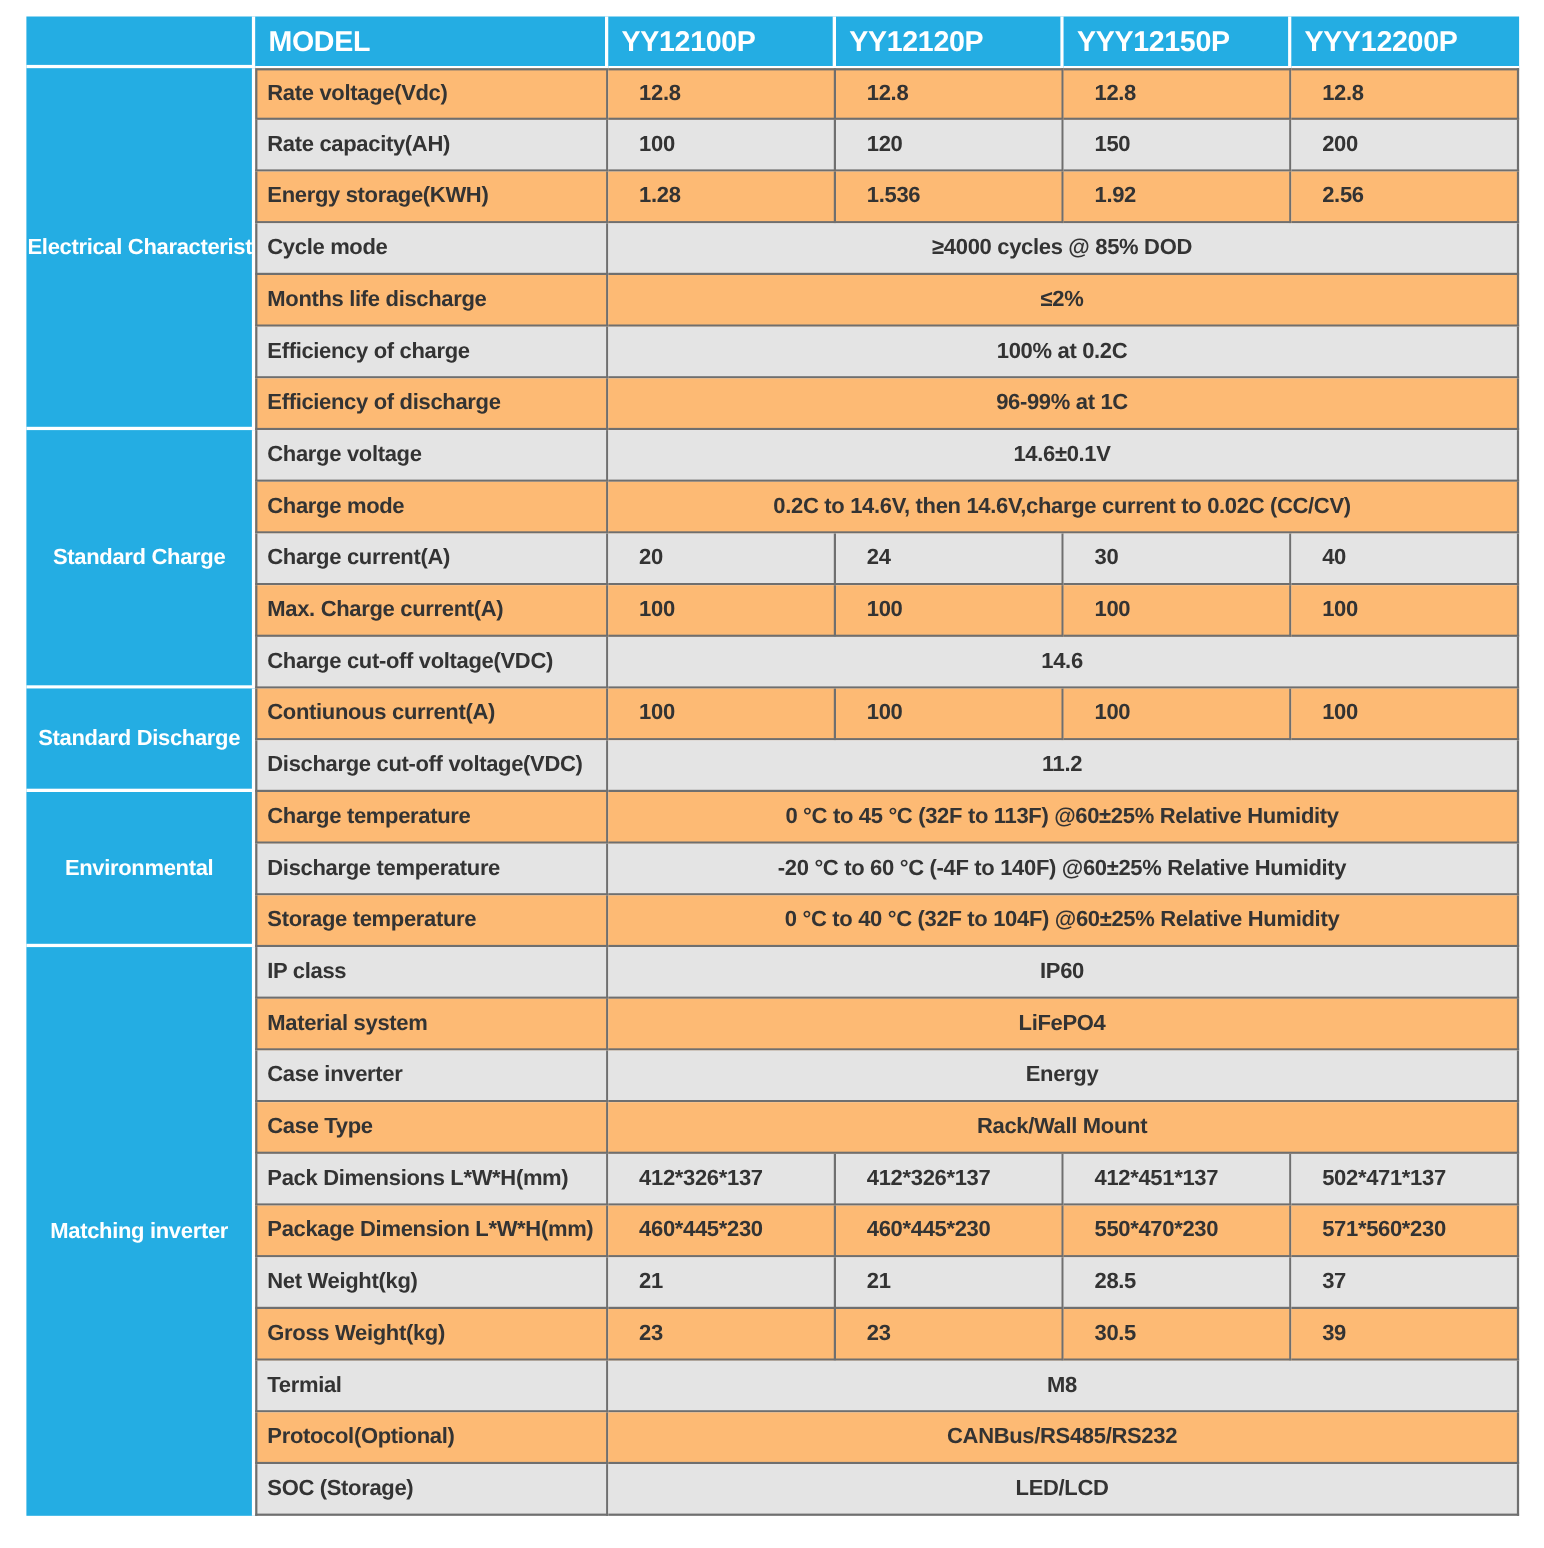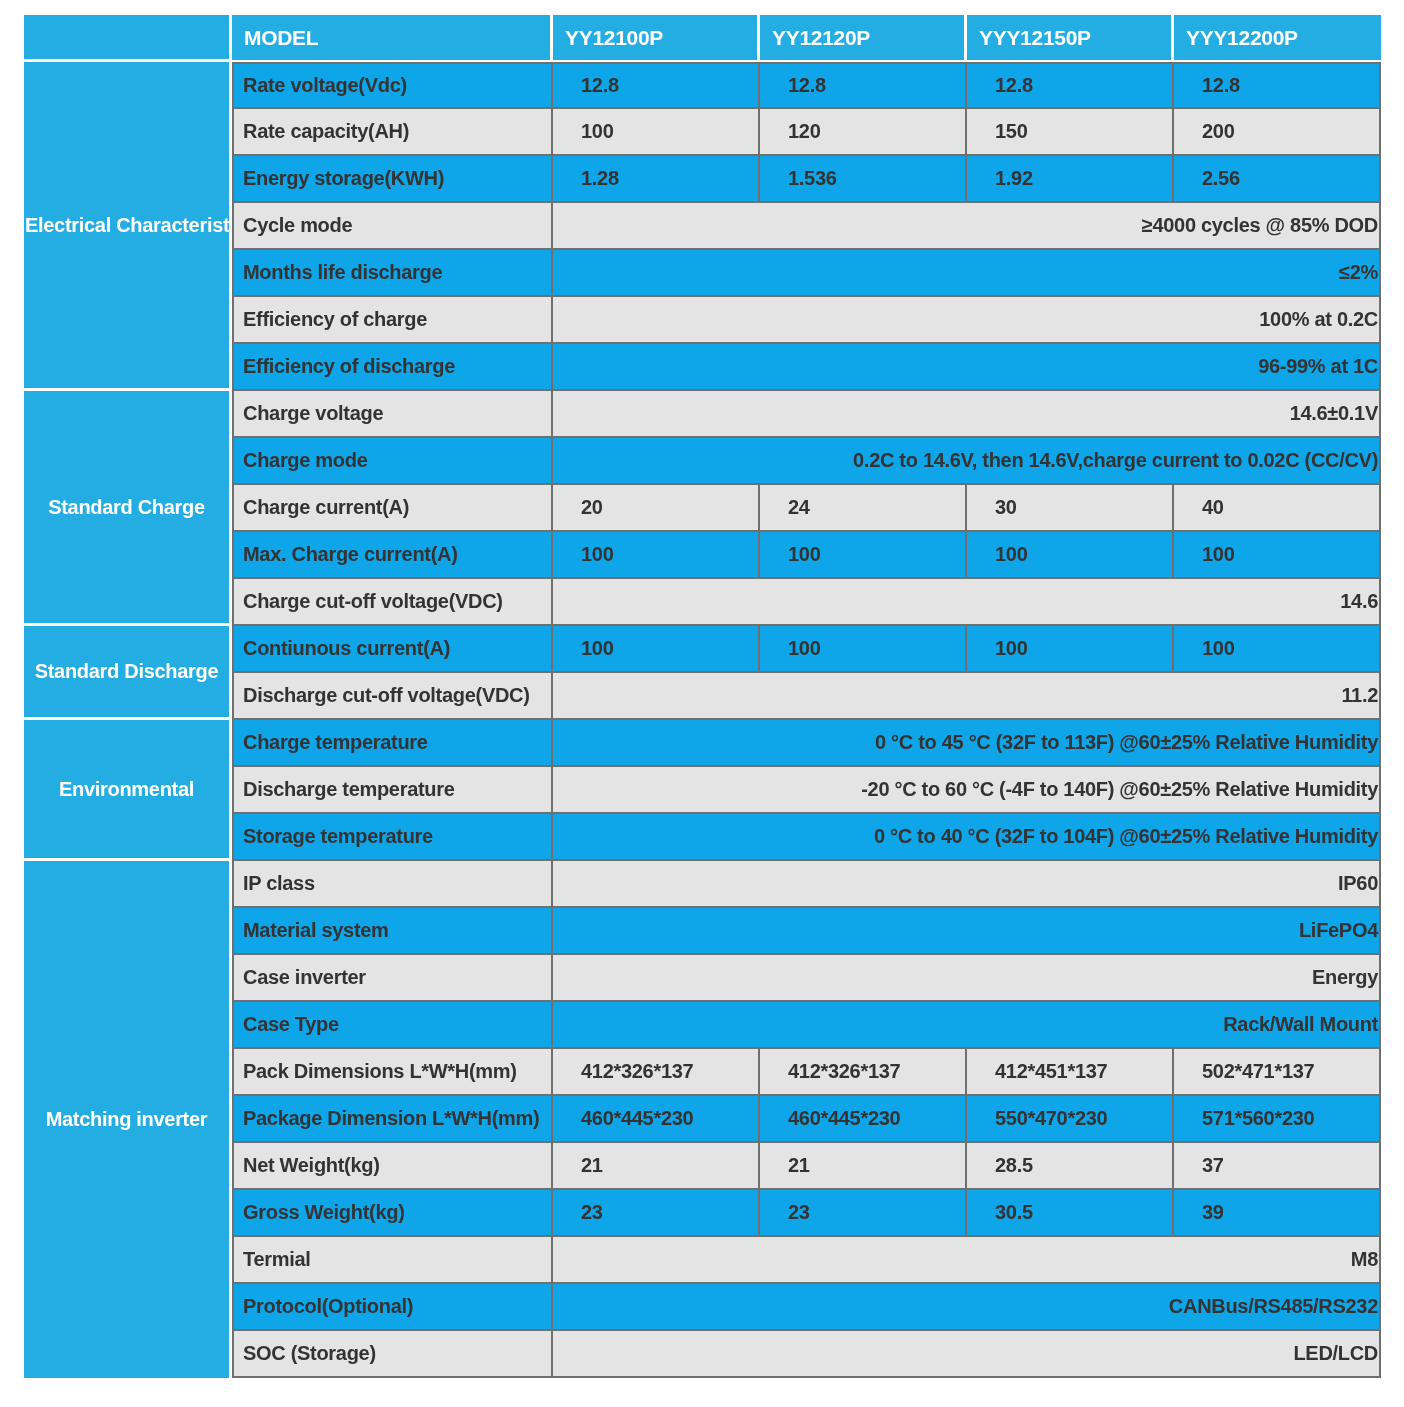--- a/index.html
+++ b/index.html
@@ -32,21 +32,21 @@
     font-weight:700;
     font-size:20px;
     letter-spacing:-0.3px;
     overflow:hidden;
     white-space:nowrap;
   }
   
   tr.header-row td{
     background:var(--accent);
     color:#ffffff;
-    font-size:21px;
+    font-size:26px;
   }
   td.corner-cell{border-right:3px solid #fff;border-bottom:3px solid #fff;}
   td.hdr{padding-left:12px;border-right:3px solid #fff;border-bottom:2px solid #fff;}
   td.hdr.last{border-right:none;margin-left:44px;}
   
   td.cat{
     background:var(--accent);
     color:#ffffff;
     text-align:center;
     font-size:22px;
@@ -62,27 +62,27 @@
     border-left:2px solid var(--border);
     border-right:2px solid var(--border);
     border-bottom:2px solid var(--border);
   }
   td.val{
     padding-left:28px;
     border-right:2px solid var(--border);
     border-bottom:2px solid var(--border);
   }
   td.val.merged{
-    text-align:right;
+    text-align:center;
     padding-left:0;
     margin-left:20px;
   }
   tr.first-data td.spec-label,
   tr.first-data td.val{border-top:2px solid var(--border);}
-  tr.row-white td.spec-label, tr.row-white td.val{background:#0ea5e9;}
+  tr.row-white td.spec-label, tr.row-white td.val{background:#fdba74;}
   tr.row-gray  td.spec-label, tr.row-gray  td.val{background:var(--row-alt);}
 </style>
 </head>
 <body>
 
 <div class="table-wrap">
   <table class="spec">
     <colgroup>
       <col style="width:208px">
       <col style="width:321px">

